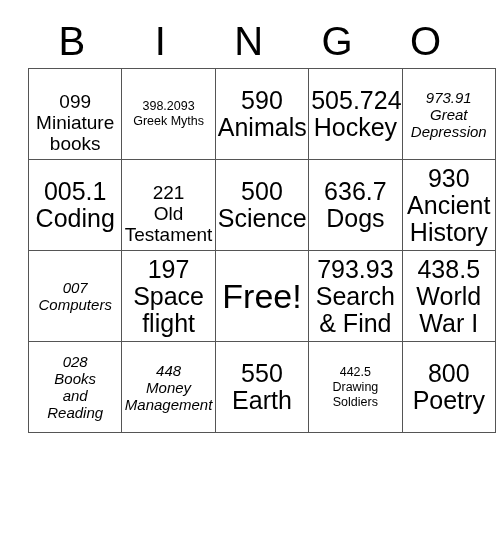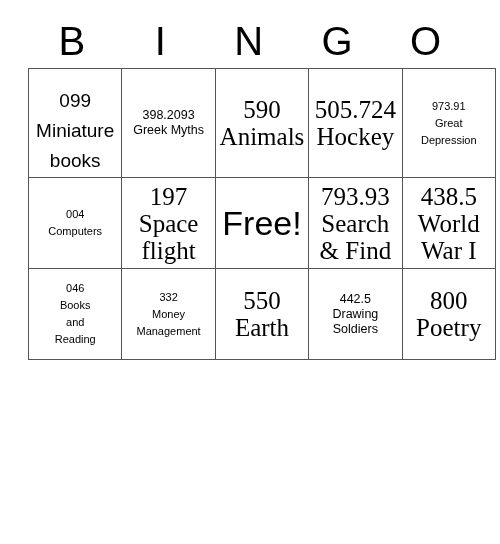--- a/index.html
+++ b/index.html
@@ -54,23 +54,23 @@
   .cell-inner {
     display: block;
     width: 100%;
     text-align: center;
     color: #000;
     font-family: "Liberation Sans", sans-serif;
     white-space: pre-line;
   }
   
   .fs-xxl { font-size: 34px; line-height: 38px; }
-  .fs-xl  { font-size: 25px; line-height: 27px; font-family: Liberation Serif, serif; }
-  .fs-md  { font-size: 19px; line-height: 30px; margin-top: 16px; }
-  .fs-sm  { font-size: 11px; line-height: 17px; }
+  .fs-xl  { font-size: 25px; line-height: 27px; }
+  .fs-md  { font-size: 19px; line-height: 21px; margin-top: 16px; }
+  .fs-sm  { font-size: 15px; line-height: 17px; font-style: italic; }
   .fs-xs  { font-size: 12.5px; line-height: 15px; }
 </style>
 </head>
 <body>
 
 <div class="card">
 
   <div class="header-row">
     <div class="header-cell">B</div>
     <div class="header-cell">I</div>
@@ -100,21 +100,45 @@
 Hockey</span>
           </td>
         <td>
             <span class="cell-inner fs-sm">973.91
 Great
 Depression</span>
           </td>
       </tr>
       <tr>
         <td>
-            <span class="cell-inner fs-sm">004
+            <span class="cell-inner fs-xl">005.1
+Coding</span>
+          </td>
+        <td>
+            <span class="cell-inner fs-md">221
+Old
+Testament</span>
+          </td>
+        <td>
+            <span class="cell-inner fs-xl">500
+Science</span>
+          </td>
+        <td>
+            <span class="cell-inner fs-xl">636.7
+Dogs</span>
+          </td>
+        <td>
+            <span class="cell-inner fs-xl">930
+Ancient
+History</span>
+          </td>
+      </tr>
+      <tr>
+        <td>
+            <span class="cell-inner fs-sm">007
 Computers</span>
           </td>
         <td>
             <span class="cell-inner fs-xl">197
 Space
 flight</span>
           </td>
         <td>
             <span class="cell-inner fs-xxl">Free!</span>
           </td>
@@ -124,27 +148,27 @@
 &amp; Find</span>
           </td>
         <td>
             <span class="cell-inner fs-xl">438.5
 World
 War I</span>
           </td>
       </tr>
       <tr>
         <td>
-            <span class="cell-inner fs-sm">046
+            <span class="cell-inner fs-sm">028
 Books
 and
 Reading</span>
           </td>
         <td>
-            <span class="cell-inner fs-sm">332
+            <span class="cell-inner fs-sm">448
 Money
 Management</span>
           </td>
         <td>
             <span class="cell-inner fs-xl">550
 Earth</span>
           </td>
         <td>
             <span class="cell-inner fs-xs">442.5
 Drawing

